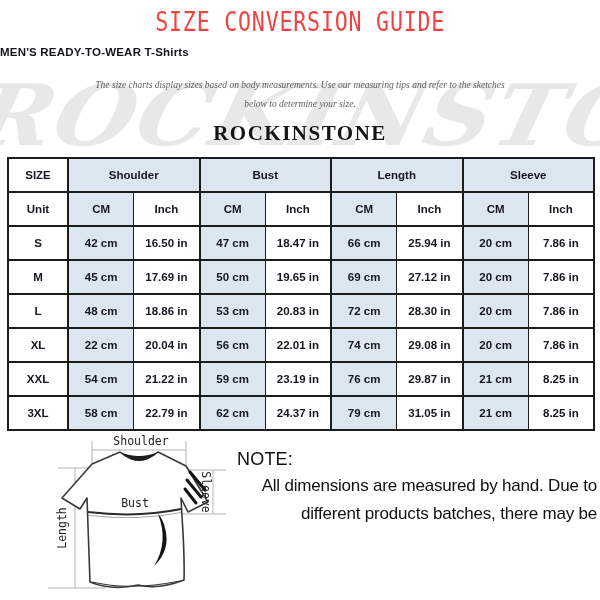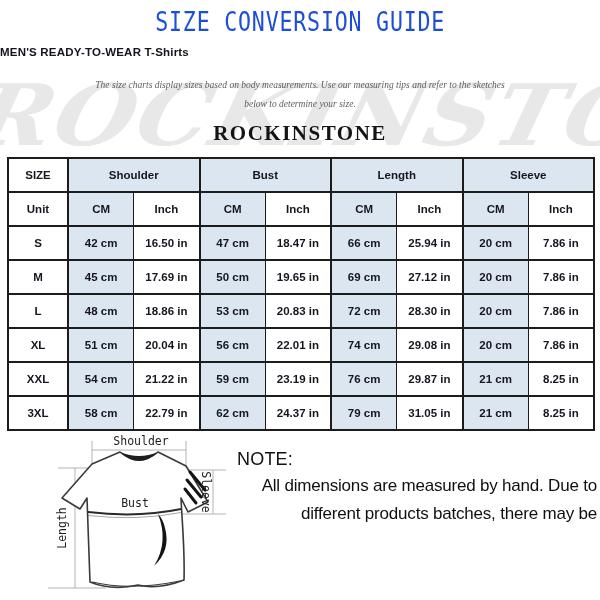--- a/index.html
+++ b/index.html
@@ -8,21 +8,21 @@
     font-family:"Liberation Sans",sans-serif;
   }
   #watermark{
     position:absolute;top:62px;left:-22px;width:644px;text-align:center;
     font-family:"DejaVu Serif",serif;font-style:italic;font-weight:bold;
     font-size:92px;letter-spacing:2px;color:#e8e8e8;white-space:nowrap;
     transform:skewX(-14deg) scaleY(.92);z-index:1;user-select:none;
   }
   #title{
     position:absolute;top:6px;left:0;width:600px;text-align:center;
-    font-family:"DejaVu Sans Mono",monospace;font-size:27px;color:#1d4ed8;z-index:2;
+    font-family:"DejaVu Sans Mono",monospace;font-size:27px;color:#ef4444;z-index:2;
   }
   #title .squeeze{display:inline-block;transform:scaleX(.8);transform-origin:center;letter-spacing:1px;}
   #subtitle{
     position:absolute;top:46px;left:0;width:600px;
     font-size:11.5px;font-weight:bold;color:#14141c;letter-spacing:.2px;z-index:2;
   }
   #desc{
     position:absolute;top:76px;left:0;width:600px;text-align:center;
     font-family:"Liberation Serif",serif;font-style:italic;font-size:9.5px;
     color:#5e5e5e;line-height:19px;z-index:2;
@@ -123,21 +123,21 @@
         <td>18.86 in</td>
         <td class="blue group-start">53 cm</td>
         <td>20.83 in</td>
         <td class="blue group-start">72 cm</td>
         <td>28.30 in</td>
         <td class="blue group-start">20 cm</td>
         <td>7.86 in</td>
       </tr>
       <tr>
         <td>XL</td>
-        <td class="blue group-start">51 cm</td>
+        <td class="blue group-start">22 cm</td>
         <td>20.04 in</td>
         <td class="blue group-start">56 cm</td>
         <td>22.01 in</td>
         <td class="blue group-start">74 cm</td>
         <td>29.08 in</td>
         <td class="blue group-start">20 cm</td>
         <td>7.86 in</td>
       </tr>
       <tr>
         <td>XXL</td>

